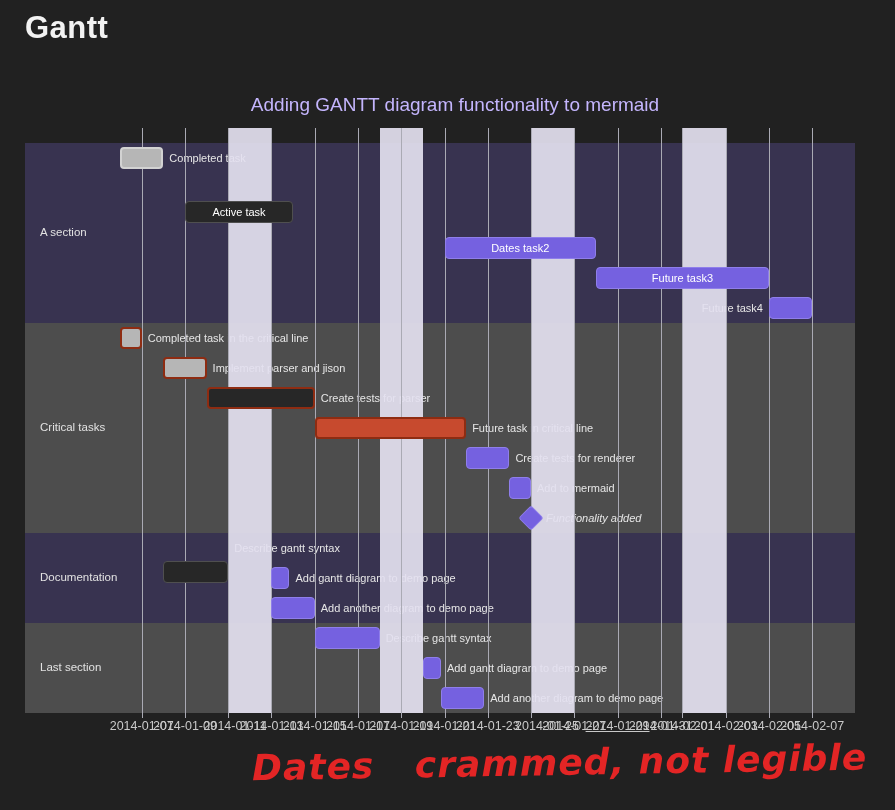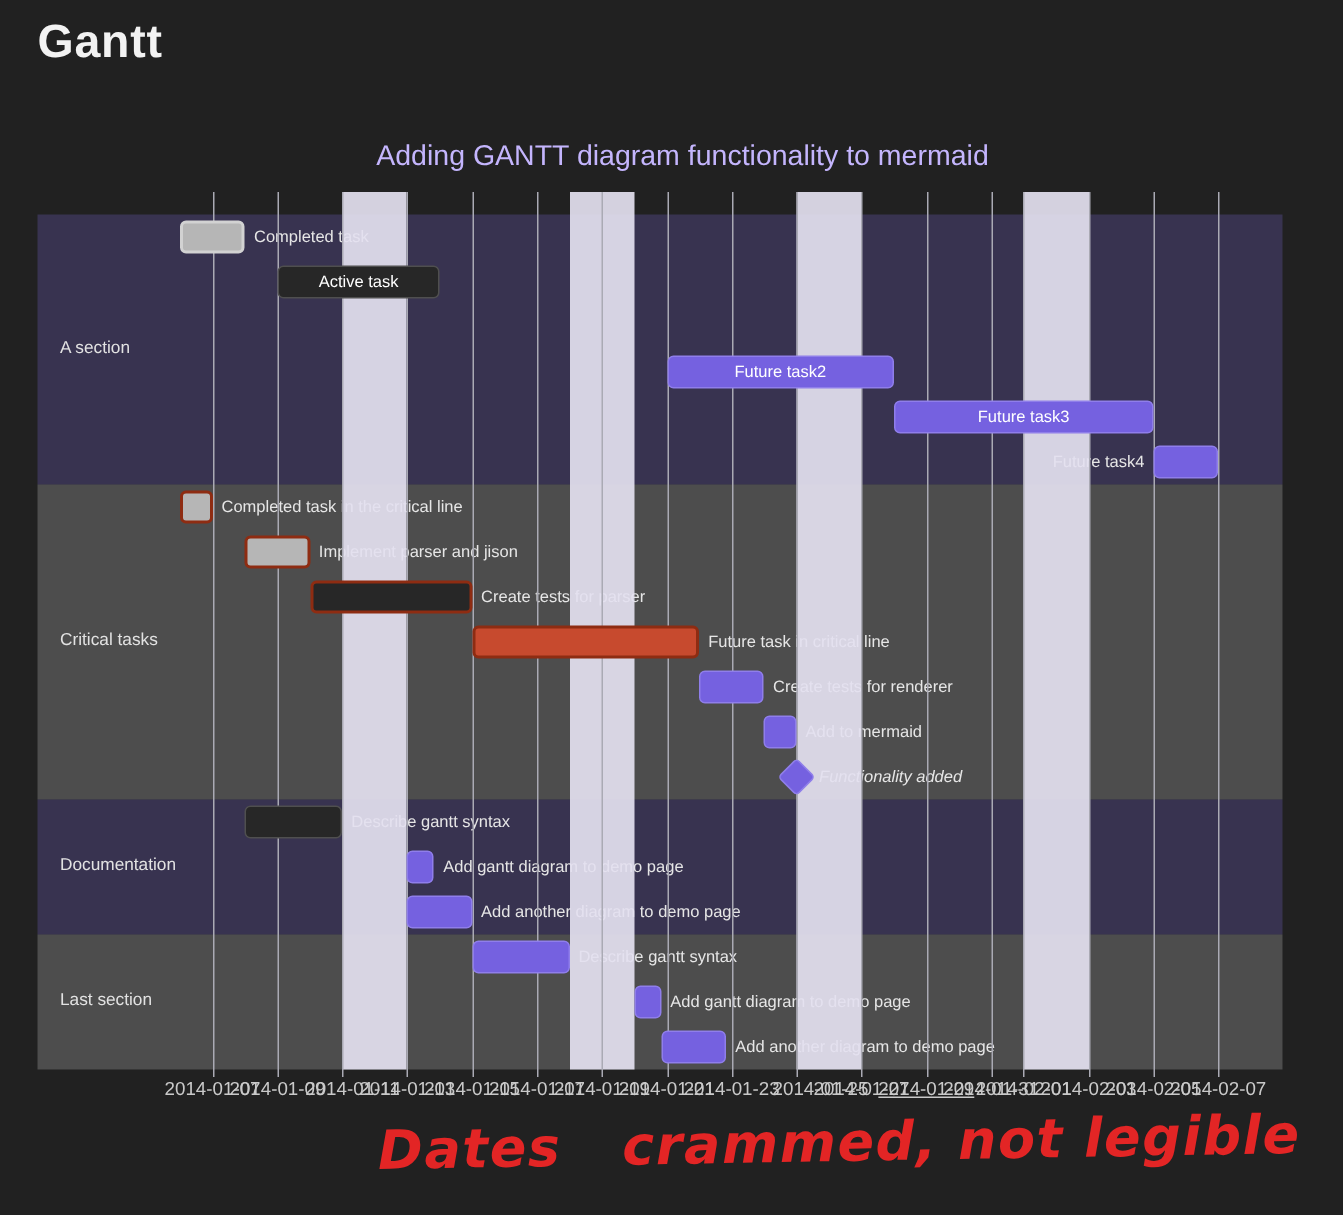--- a/index.html
+++ b/index.html
@@ -31,21 +31,21 @@
   .tlabel.milestone-label{font-style:italic;}
   .exclude{position:absolute;top:128px;height:585px;z-index:3;background:var(--exclude);}
   .gridline{position:absolute;top:128px;height:590px;width:1px;z-index:4;background:var(--grid);}
   .tick-label{
     position:absolute;top:719px;transform:translateX(-50%);z-index:6;
     font-size:12.5px;color:#c9c9c9;white-space:nowrap;
   }
   .bar{position:absolute;height:22px;border-radius:4px;box-sizing:border-box;z-index:5;
        display:flex;align-items:center;justify-content:center;}
   .bar-task{background:var(--task-fill);border:1px solid var(--task-border);}
-  .bar-active{background:var(--active-fill);border:1px solid var(--active-border);}
+  .bar-active{background:var(--active-fill);border:1px solid var(--active-border);margin-top:24px;}
   .bar-done{background:var(--done-fill);border:2px solid var(--done-border);}
   .bar-crit{background:var(--crit-fill);border:2px solid var(--crit-border);}
   .bar-critdone{background:var(--done-fill);border:2px solid var(--crit-border);}
   .bar-critactive{background:var(--active-fill);border:2px solid var(--crit-border);}
   .bar-inner{width:100%;text-align:center;color:#ffffff;font-size:11px;white-space:nowrap;overflow:visible;}
   .milestone{
     position:absolute;width:18px;height:18px;border-radius:3px;z-index:5;box-sizing:border-box;
     background:var(--task-fill);border:1px solid var(--task-border);transform:rotate(45deg);
   }
   .annotation{
@@ -119,21 +119,21 @@
     <div class="tick-label" style="left: 725.71px;">2014-02-03</div>
     <div class="gridline" style="left: 768.97px;"></div>
     <div class="tick-label" style="left: 768.97px;">2014-02-05</div>
     <div class="gridline" style="left: 812.23px;"></div>
     <div class="tick-label" style="left: 812.23px;">2014-02-07</div>
     <div class="bar bar-done" style="left: 120.07px; top: 147px; width: 43.26px;"></div>
     <div class="bar bar-active" style="left: 184.96px; top: 177px; width: 108.15px;">
       <div class="bar-inner">Active task</div>
     </div>
     <div class="bar bar-task" style="left: 444.52px; top: 237px; width: 151.41px;">
-      <div class="bar-inner">Future task2</div>
+      <div class="bar-inner">Dates task2</div>
     </div>
     <div class="bar bar-task" style="left: 595.93px; top: 267px; width: 173.04px;">
       <div class="bar-inner">Future task3</div>
     </div>
     <div class="bar bar-task" style="left: 768.97px; top: 297px; width: 43.26px;"></div>
     <div class="bar bar-critdone" style="left: 120.07px; top: 327px; width: 21.63px;"></div>
     <div class="bar bar-critdone" style="left: 163.33px; top: 357px; width: 43.26px;"></div>
     <div class="bar bar-critactive" style="left: 206.59px; top: 387px; width: 108.15px;"></div>
     <div class="bar bar-crit" style="left: 314.74px; top: 417px; width: 151.41px;"></div>
     <div class="bar bar-task" style="left: 466.15px; top: 447px; width: 43.26px;"></div>

